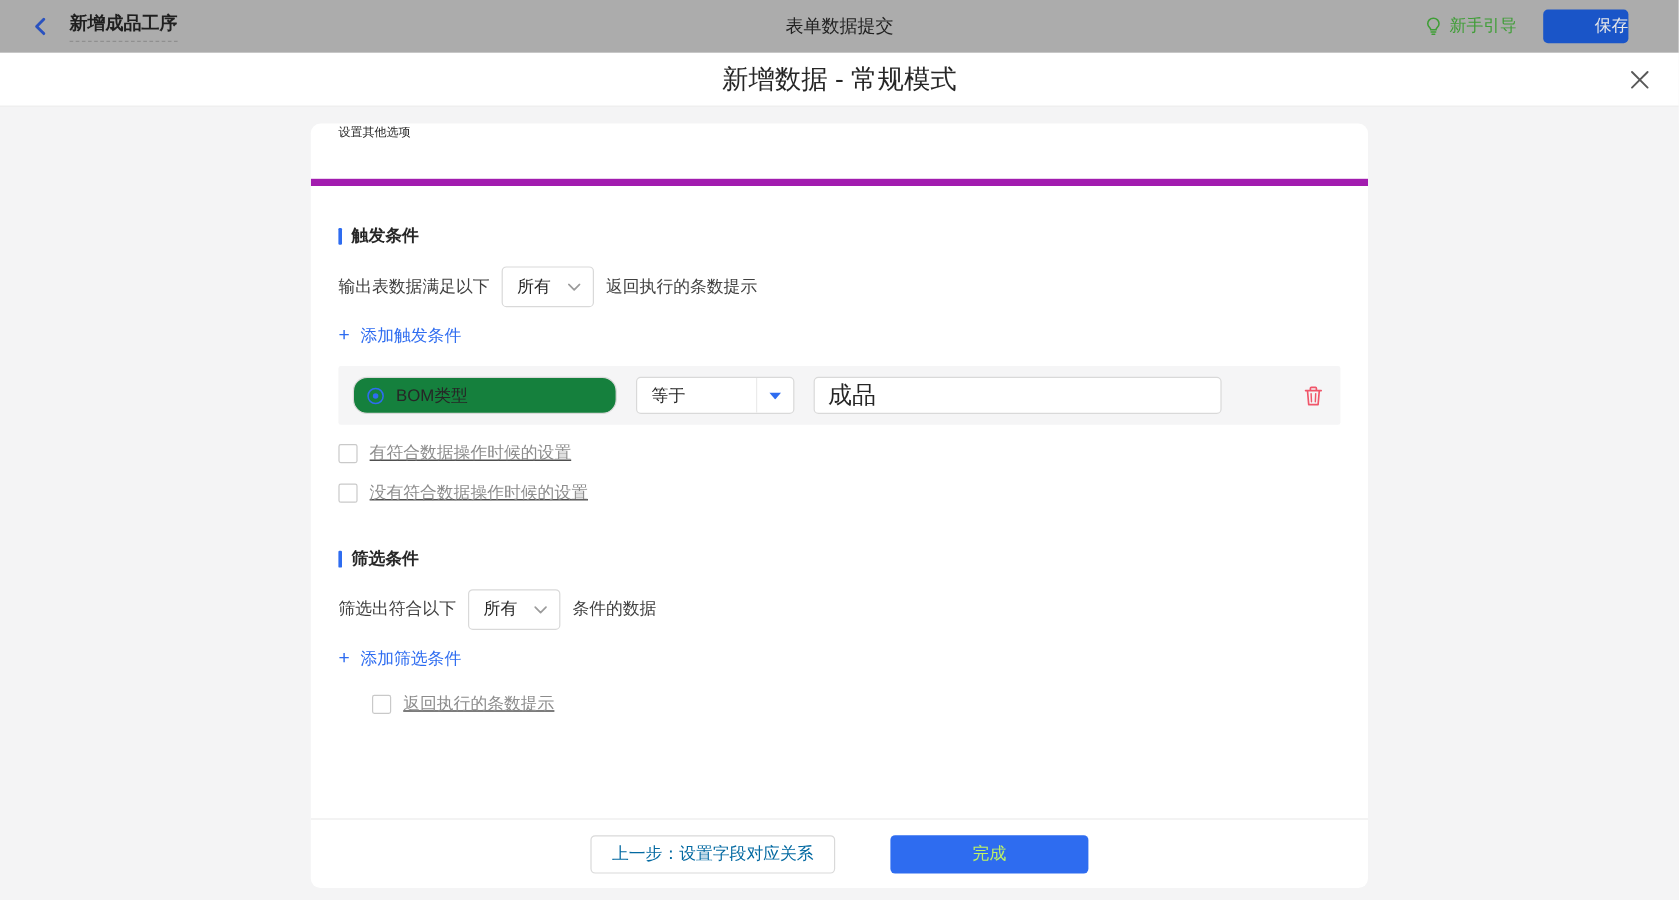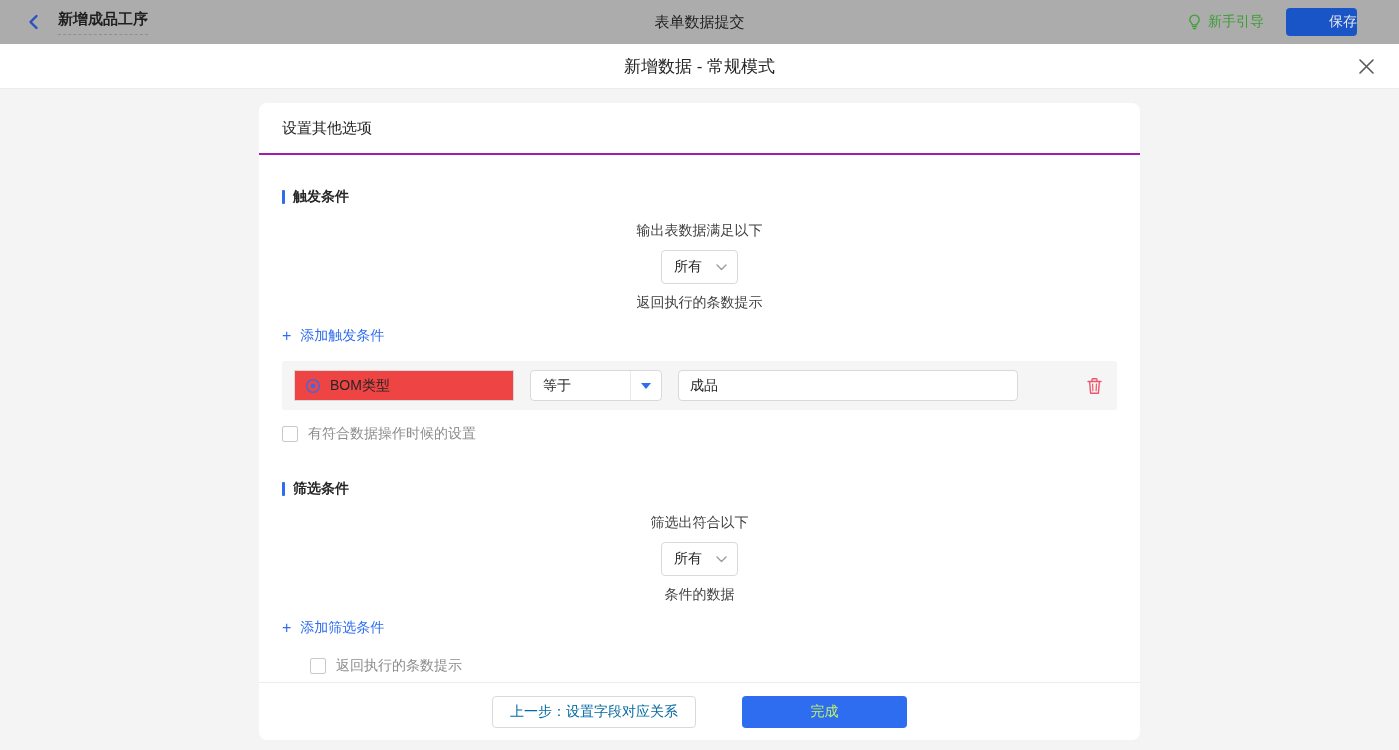--- a/index.html
+++ b/index.html
@@ -32,75 +32,75 @@
     background:#1a55c8; color:#e8e8e8; font-size:14px; cursor:pointer;
     font-family:inherit;
     text-align:right;
   }
   
   .modal-header{
     height:45px; background:#ffffff; position:relative;
     display:flex; align-items:center; justify-content:center;
     border-bottom:1px solid #ececec;
   }
-  .modal-title{ font-size:17px; color:#262626; }
+  .modal-title{ font-size:22px; color:#262626; }
   .close-icon{
     position:absolute; right:23px; top:50%; transform:translateY(-50%);
     width:20px; height:20px; cursor:pointer; display:flex; align-items:center; justify-content:center;
   }
   
   .modal-body{ height:661px; background:#f4f4f5; }
   .card{
     width:881px; height:637px; margin:14px auto 0;
     background:#fff; border-radius:8px;
     display:flex; flex-direction:column; overflow:hidden;
   }
   .card-header{
-    height:52px; padding:0 23px; display:flex; align-items:center;
-    font-size:15px; color:#262626; border-bottom:2px solid #a21caf; flex:none;
+    height:52px; padding:0 23px; display:flex; align-items:flex-start;
+    font-size:10px; color:#262626; border-bottom:6px solid #a21caf; flex:none;
   }
   .card-body{ flex:1; padding:33px 23px 0; }
   .section-title{ display:flex; align-items:center; font-size:14px; font-weight:bold; color:#262626; }
   .section-bar{ width:3px; height:14px; background:#2e6cf0; margin-right:8px; border-radius:1px; }
-  .sentence{ margin-top:16px; display:flex; align-items:center; font-size:14px; color:#404040; gap:10px;flex-direction:column; }
+  .sentence{ margin-top:16px; display:flex; align-items:center; font-size:14px; color:#404040; gap:10px; }
   .select-box{
     height:34px; border:1px solid #d9d9d9; border-radius:4px; background:#fff;
     display:flex; align-items:center; padding:0 10px 0 12px; gap:14px;
     font-size:14px; color:#262626; cursor:pointer;
   }
   .add-link{
     margin-top:15px; display:inline-flex; align-items:center; gap:9px;
     color:#2e6cf0; font-size:14px; cursor:pointer;
   }
   .add-link .plus{ font-size:16px; line-height:1; }
   
   .condition-row{
     margin-top:16px; background:#f5f5f6; border-radius:2px;
     height:49px; padding:0 14px 0 12px; display:flex; align-items:center; gap:16px;
   }
   .field-box{
-    width:220px; height:31px; background:#ef4444; border:1px solid #d9d9d9; border-radius:0;
+    width:220px; height:31px; background:#15803d; border:1px solid #d9d9d9; border-radius:12px;
     display:flex; align-items:center; padding:0 10px; gap:9px; font-size:14px; color:#262626; cursor:pointer;
   }
   .op-select{
     width:132px; height:31px; background:#fff; border:1px solid #d9d9d9; border-radius:4px;
     display:flex; align-items:center; font-size:14px; color:#262626; cursor:pointer;
   }
   .op-select .op-text{ flex:1; padding-left:12px; }
   .op-select .op-caret{
     width:31px; height:100%; display:flex; align-items:center; justify-content:center;
     border-left:1px solid #ebebeb;
   }
   .value-input{
     width:340px; height:31px; border:1px solid #d9d9d9; border-radius:4px;
-    padding:0 11px; font-size:14px; color:#262626; font-family:inherit; background:#fff; outline:none;
+    padding:0 11px; font-size:20px; color:#262626; font-family:inherit; background:#fff; outline:none;
   }
   .trash-btn{ margin-left:auto; width:18px; height:18px; cursor:pointer; display:flex; align-items:center; justify-content:center; }
   
-  .check-row{ margin-top:15px; display:flex; align-items:center; gap:10px; cursor:pointer; }
+  .check-row{ margin-top:15px; display:flex; align-items:center; gap:10px; cursor:pointer;text-decoration:underline; }
   .check-box{ width:16px; height:16px; border:1px solid #c9c9c9; border-radius:2px; background:#fff; flex:none; }
   .check-label{ font-size:14px; color:#8c8c8c; }
   .filter-section{ margin-top:37px; }
   
   .card-footer{
     flex:none; height:58px; border-top:1px solid #ececec;
     display:flex; align-items:center; justify-content:center; gap:10px;
   }
   .prev-btn{
     height:32px; padding:0 17px; background:#fff; border:1px solid #d9d9d9; border-radius:4px;
@@ -204,20 +204,24 @@
               <path d="M3.6 4.8 L4.6 16.2 L12.4 16.2 L13.4 4.8" fill="none" stroke="#f0566a" stroke-width="1.4" stroke-linejoin="round"></path>
               <path d="M6.6 7.2 L6.9 13.8 M10.4 7.2 L10.1 13.8" stroke="#f0566a" stroke-width="1.2" stroke-linecap="round"></path>
             </svg>
         </span>
       </div>
 
       <div class="check-row">
         <span class="check-box"></span>
         <span class="check-label">有符合数据操作时候的设置</span>
       </div>
+      <div class="check-row">
+        <span class="check-box"></span>
+        <span class="check-label">没有符合数据操作时候的设置</span>
+      </div>
 
       
       <div class="filter-section">
         <div class="section-title">
           <span class="section-bar"></span>
           <span>筛选条件</span>
         </div>
 
         <div class="sentence">
           <span>筛选出符合以下</span>

